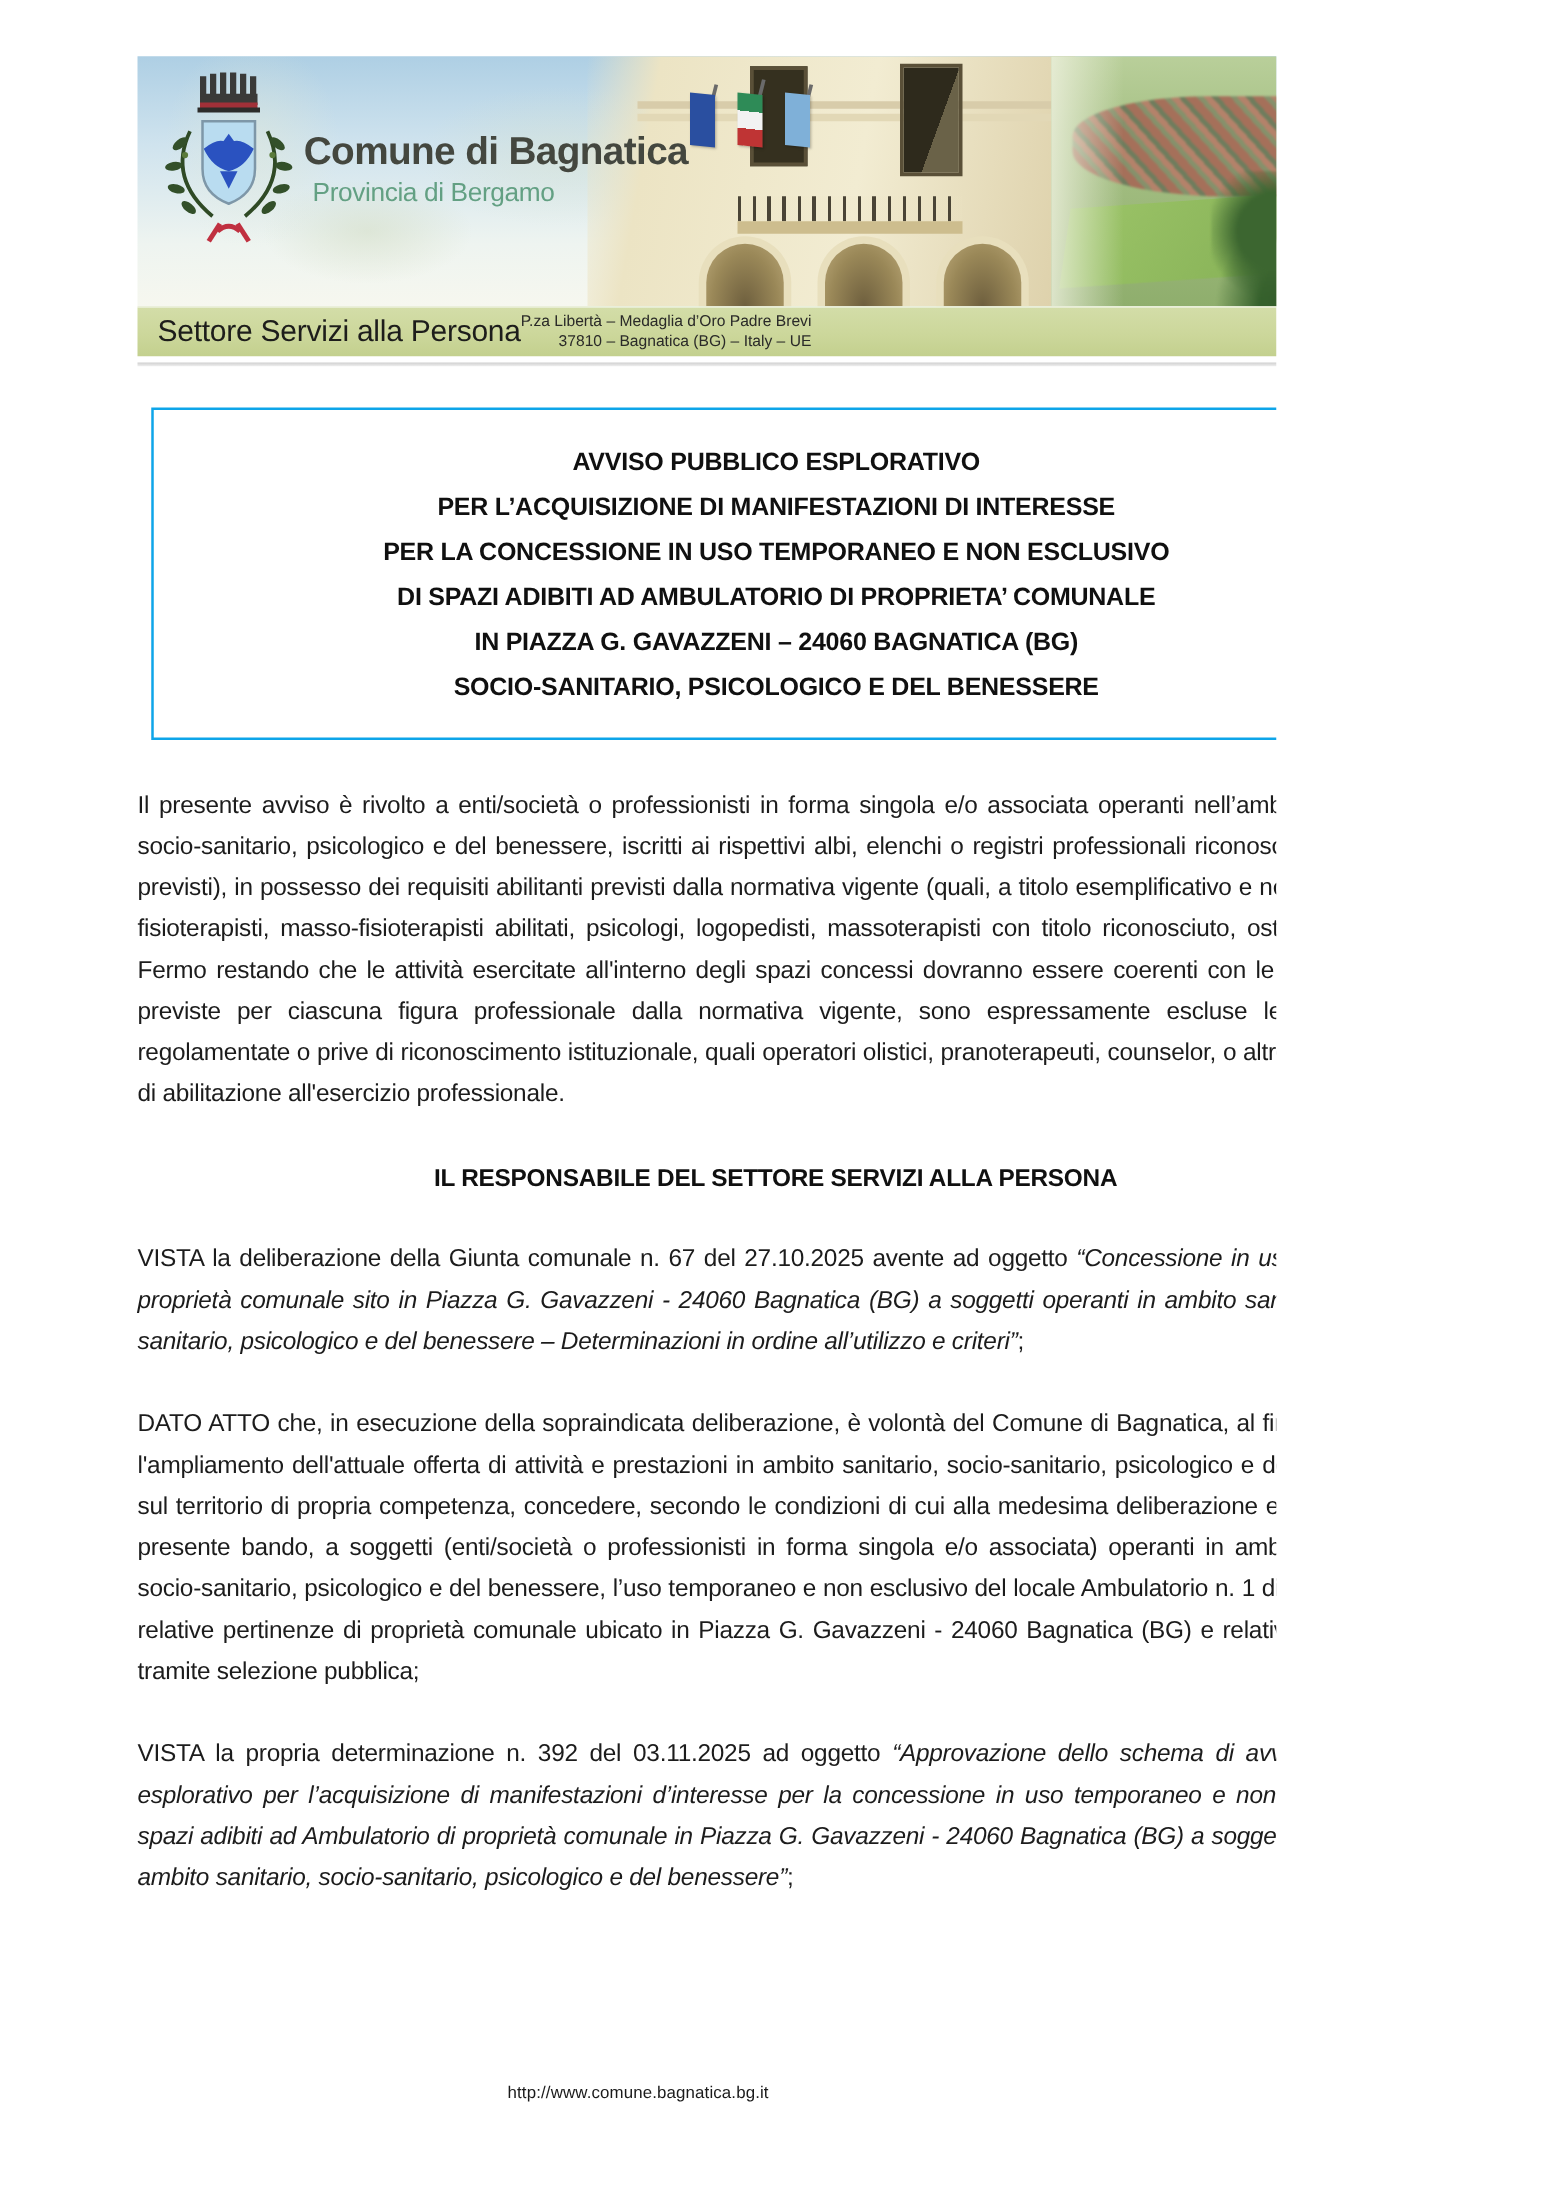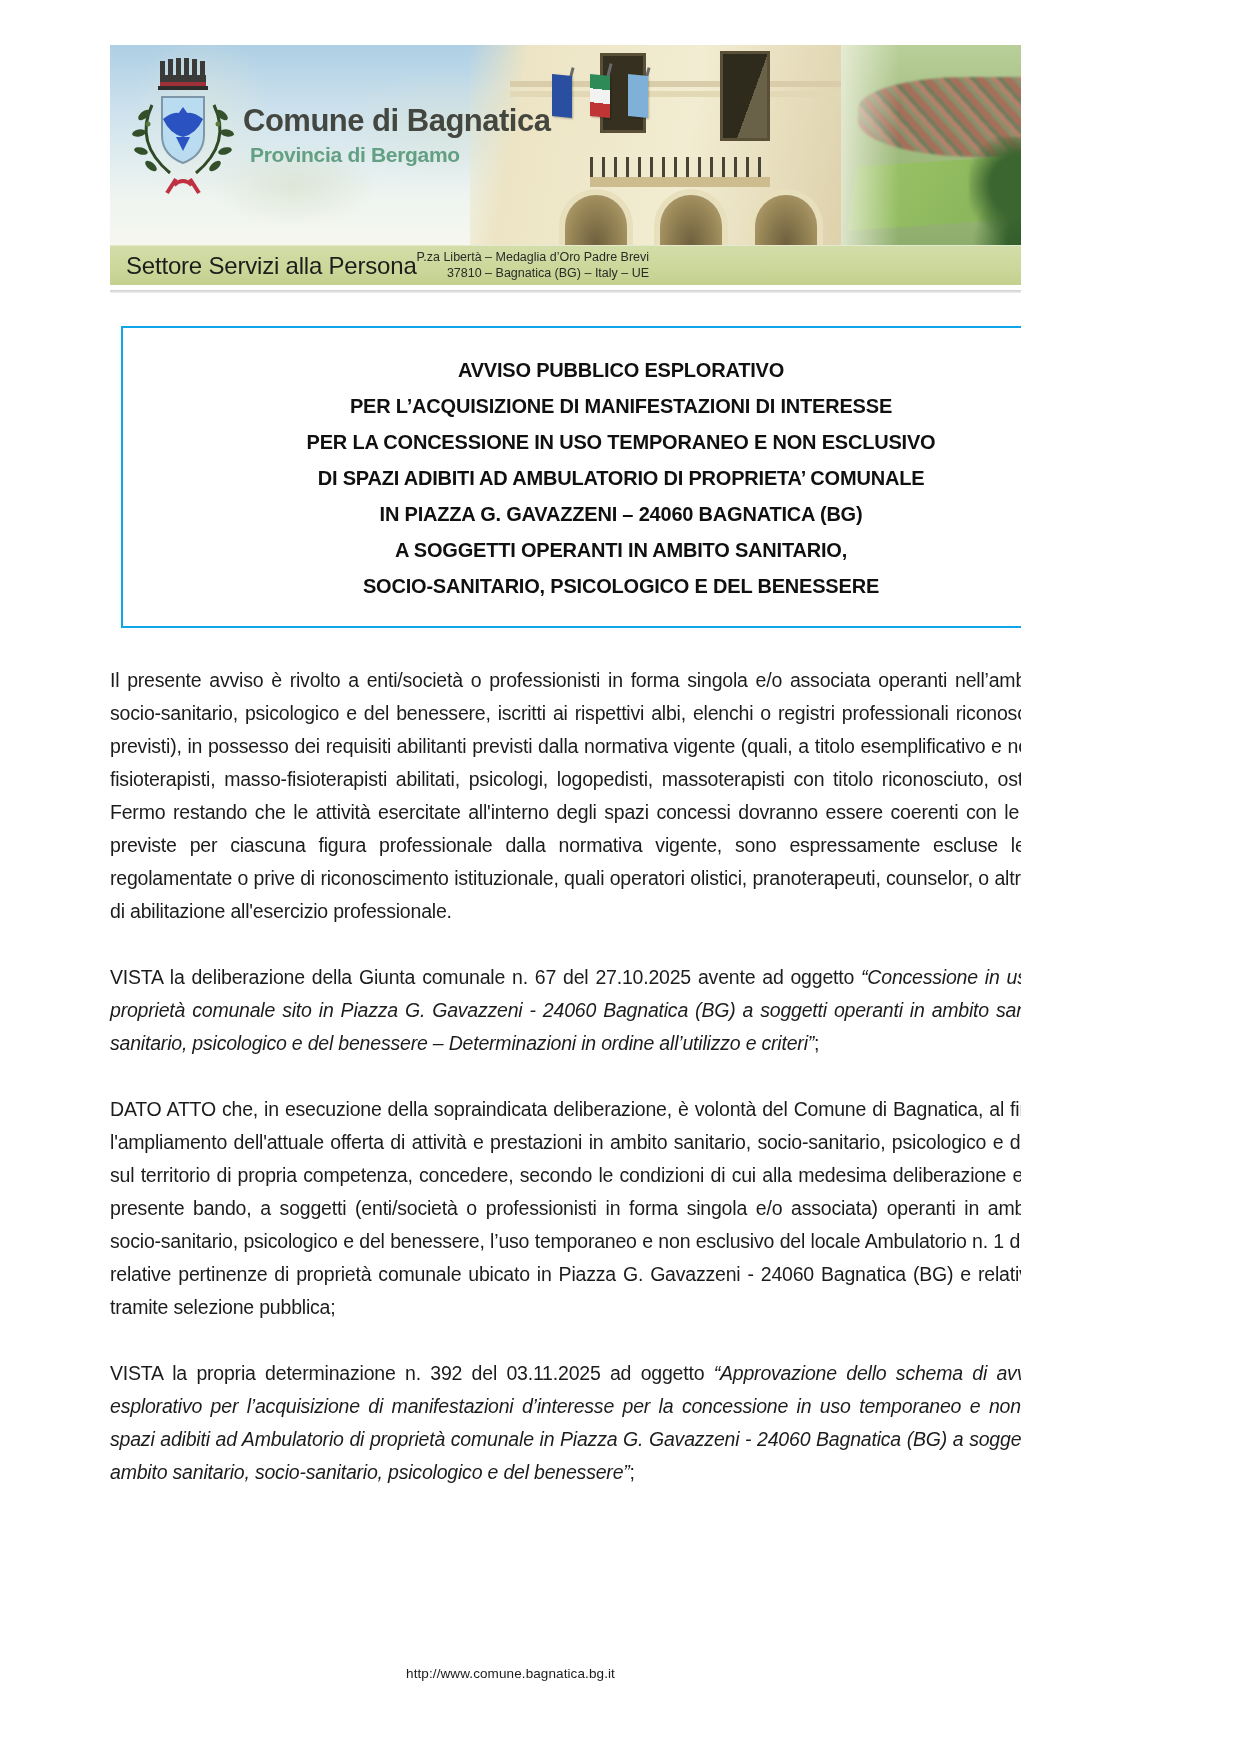--- a/index.html
+++ b/index.html
@@ -40,21 +40,21 @@
   .crest { position: absolute; left: 8px; top: 8px; width: 130px; height: 186px; }
 
   
   .muni-name {
     position: absolute; left: 133px; top: 58px;
     font-size: 31px; font-weight: bold; letter-spacing: -0.5px;
     color: #44473f;
   }
   .muni-prov {
     position: absolute; left: 140px; top: 98px;
-    font-size: 21px; font-weight: bold; letter-spacing: -0.3px;
+    font-size: 21px; font-weight: normal; letter-spacing: -0.3px;
     color: #63a083;
     text-align: center;
   }
 
   
   .townhall {
     position: absolute; left: 360px; top: 0; width: 390px; height: 200px;
     background: linear-gradient(100deg, rgba(236,228,196,0) 0%, #ece4c4 14%, #f2ecd2 55%, #dccfa8 100%);
   }
   .th-cornice { position: absolute; left: 40px; top: 36px; width: 350px; height: 6px; background: #d8ccaa; box-shadow: 0 10px 0 #e2d8b6; }
@@ -252,27 +252,27 @@
       </div>
     </div>
     <div class="bar-shadow"></div>
 
     <div class="title-box">
       <div class="title-line">AVVISO PUBBLICO ESPLORATIVO</div>
       <div class="title-line">PER L’ACQUISIZIONE DI MANIFESTAZIONI DI INTERESSE</div>
       <div class="title-line">PER LA CONCESSIONE IN USO TEMPORANEO E NON ESCLUSIVO</div>
       <div class="title-line">DI SPAZI ADIBITI AD AMBULATORIO DI PROPRIETA’ COMUNALE</div>
       <div class="title-line">IN PIAZZA G. GAVAZZENI – 24060 BAGNATICA (BG)</div>
-      <div class="title-line">A SOGGETTI OPERANTI IN AMBITO SANITARIO,</div>
       <div class="title-line">SOCIO-SANITARIO, PSICOLOGICO E DEL BENESSERE</div>
     </div>
 
     <div class="doc-body">
       <p class="para">Il presente avviso è rivolto a enti/società o professionisti in forma singola e/o associata operanti nell’ambito sanitario, socio-sanitario, psicologico e del benessere, iscritti ai rispettivi albi, elenchi o registri professionali riconosciuti (laddove previsti), in possesso dei requisiti abilitanti previsti dalla normativa vigente (quali, a titolo esemplificativo e non esaustivo, fisioterapisti, masso-fisioterapisti abilitati, psicologi, logopedisti, massoterapisti con titolo riconosciuto, osteopati, etc.). Fermo restando che le attività esercitate all'interno degli spazi concessi dovranno essere coerenti con le competenze previste per ciascuna figura professionale dalla normativa vigente, sono espressamente escluse le figure non regolamentate o prive di riconoscimento istituzionale, quali operatori olistici, pranoterapeuti, counselor, o altre figure prive di abilitazione all'esercizio professionale.</p>
 
+      <h2 class="section-heading">IL RESPONSABILE DEL SETTORE SERVIZI ALLA PERSONA</h2>
 
       <p class="para"><span>VISTA la deliberazione della Giunta comunale n. 67 del 27.10.2025 avente ad oggetto </span><span class="it">“Concessione in uso di locali di proprietà comunale sito in Piazza G. Gavazzeni - 24060 Bagnatica (BG) a soggetti operanti in ambito sanitario, socio-sanitario, psicologico e del benessere – Determinazioni in ordine all’utilizzo e criteri”</span><span>;</span></p>
 
       <p class="para">DATO ATTO che, in esecuzione della sopraindicata deliberazione, è volontà del Comune di Bagnatica, al fine di favorire l'ampliamento dell'attuale offerta di attività e prestazioni in ambito sanitario, socio-sanitario, psicologico e del benessere sul territorio di propria competenza, concedere, secondo le condizioni di cui alla medesima deliberazione e riportate nel presente bando, a soggetti (enti/società o professionisti in forma singola e/o associata) operanti in ambito sanitario, socio-sanitario, psicologico e del benessere, l’uso temporaneo e non esclusivo del locale Ambulatorio n. 1 di 14,10 mq. e relative pertinenze di proprietà comunale ubicato in Piazza G. Gavazzeni - 24060 Bagnatica (BG) e relativi disimpegni tramite selezione pubblica;</p>
 
       <p class="para"><span>VISTA la propria determinazione n. 392 del 03.11.2025 ad oggetto </span><span class="it">“Approvazione dello schema di avviso pubblico esplorativo per l’acquisizione di manifestazioni d’interesse per la concessione in uso temporaneo e non esclusivo di spazi adibiti ad Ambulatorio di proprietà comunale in Piazza G. Gavazzeni - 24060 Bagnatica (BG) a soggetti operanti in ambito sanitario, socio-sanitario, psicologico e del benessere”</span><span>;</span></p>
     </div>
 
   </div>
 

